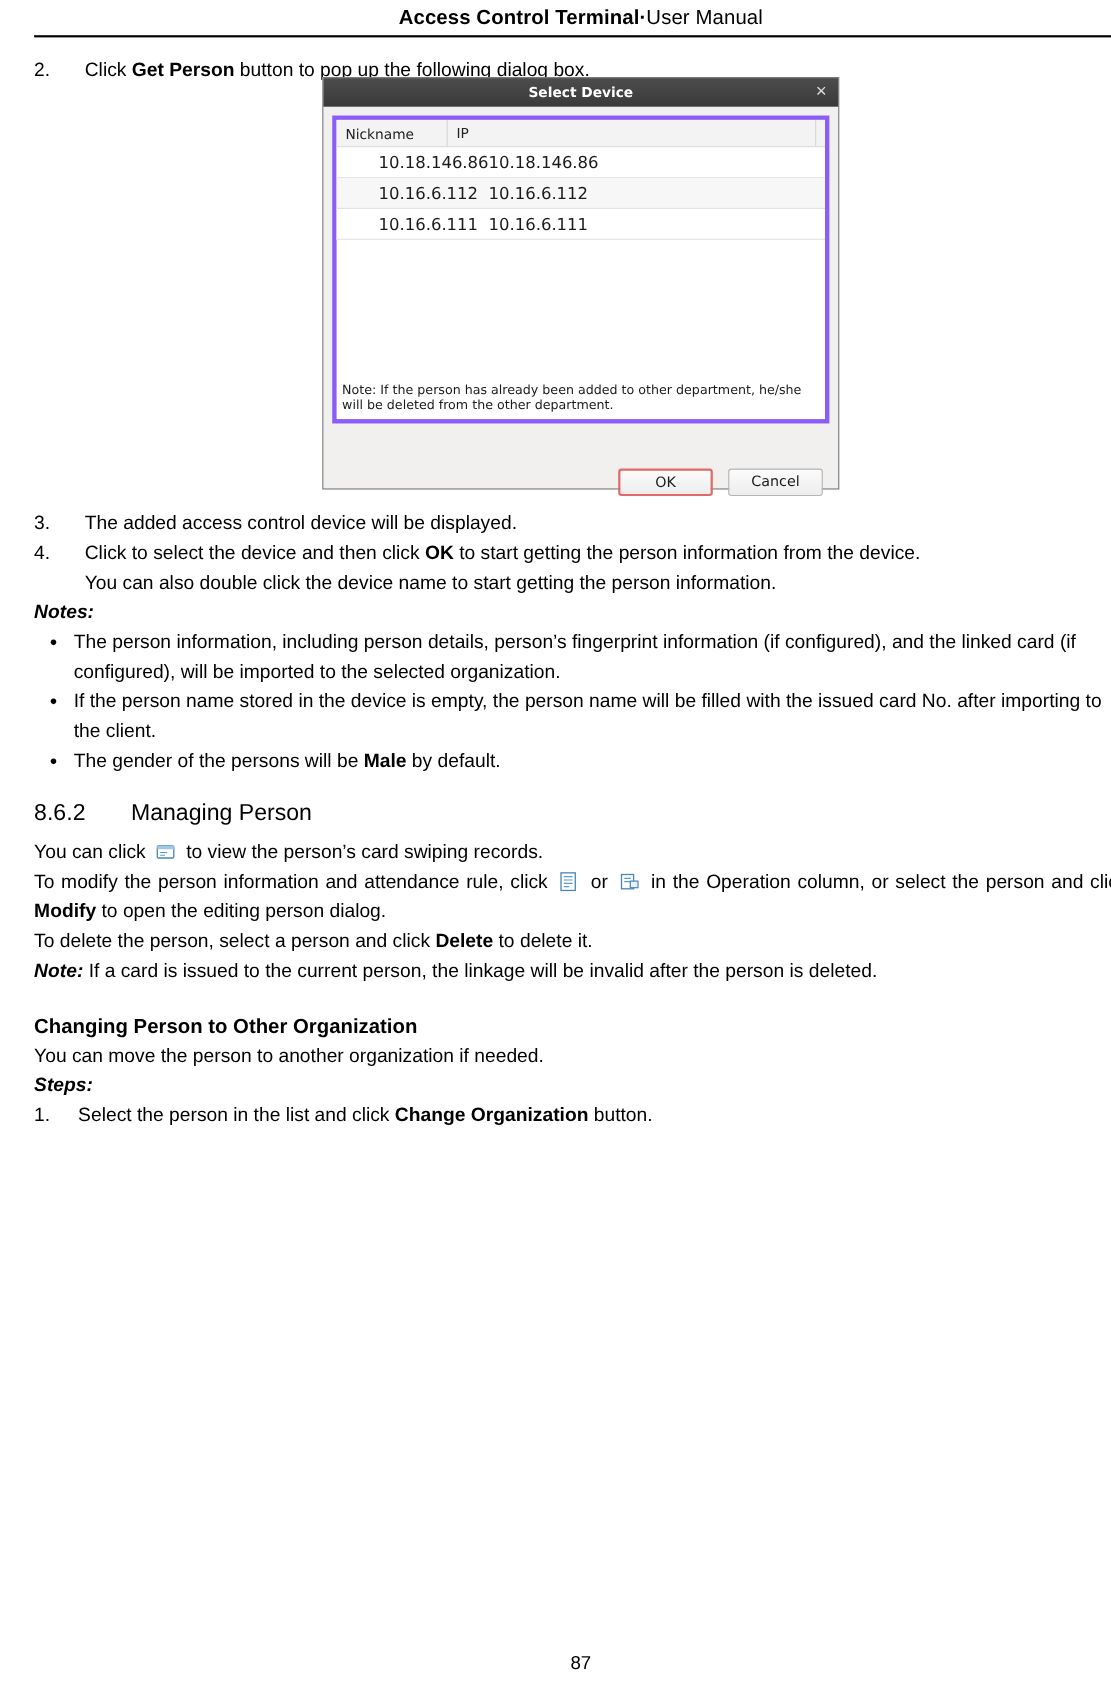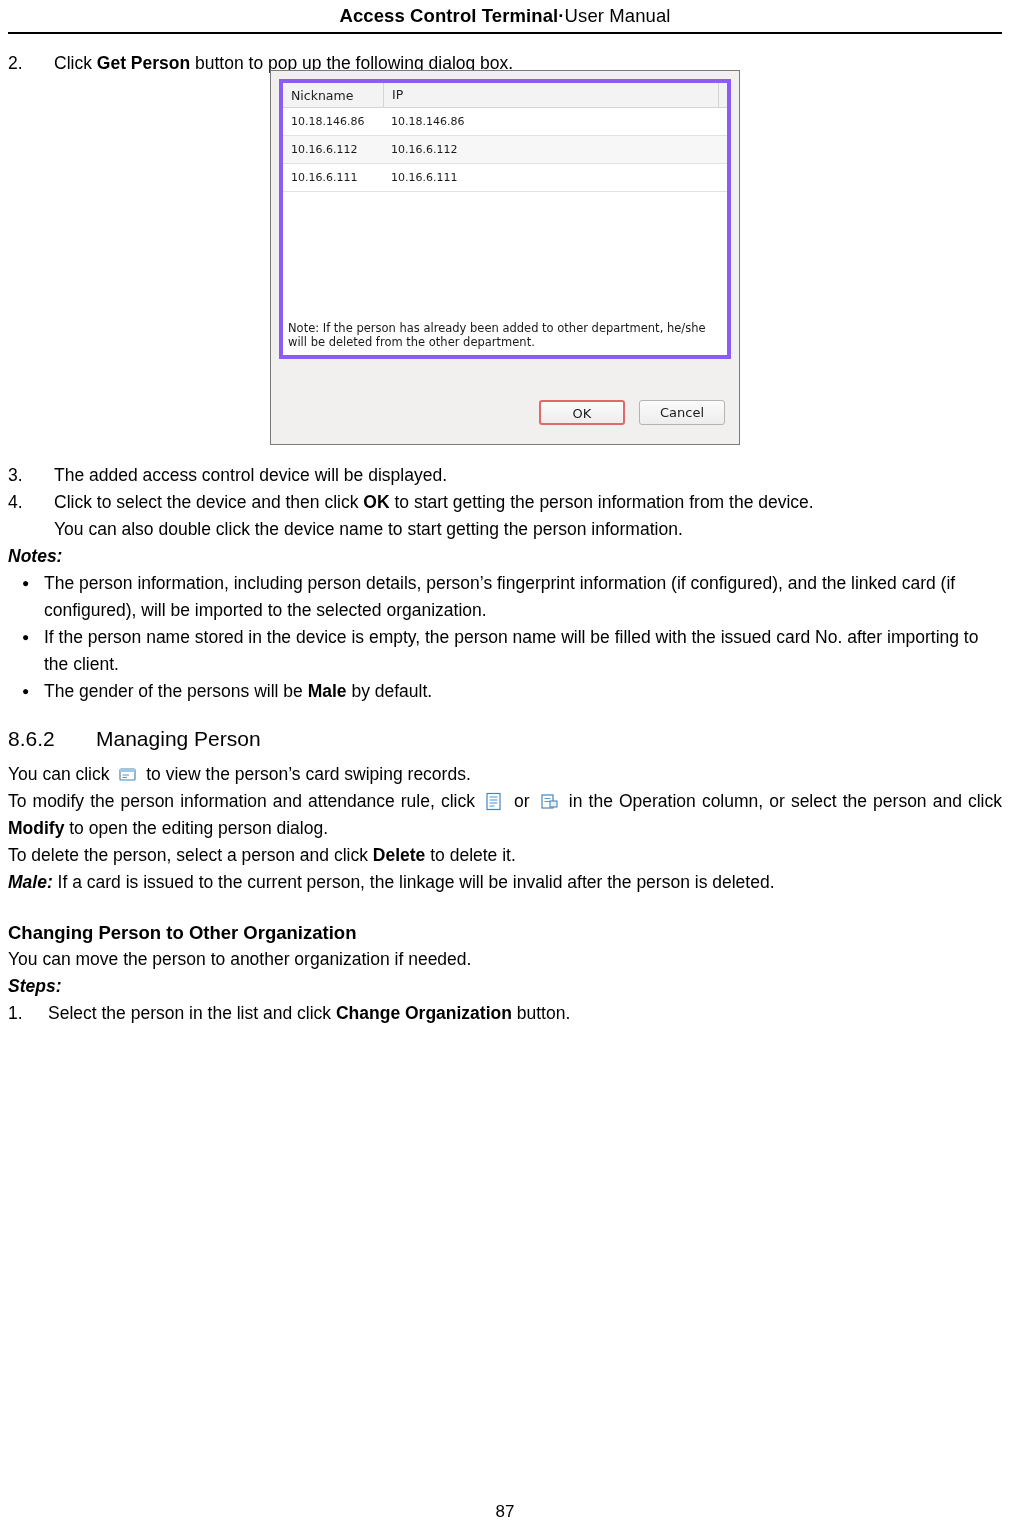--- a/index.html
+++ b/index.html
@@ -12,20 +12,21 @@
     background: #ffffff;
     font-family: "Liberation Sans", sans-serif;
     color: #000000;
     position: relative;
   }
   .page {
     position: relative;
     width: 877px;
     height: 1540px;
     box-sizing: border-box;
+    margin-left: 23px;
   }
   
   .header {
     position: absolute;
     top: 0;
     left: 0;
     width: 1010px;
     text-align: center;
     font-size: 18.5px;
     font-weight: bold;
@@ -194,24 +195,25 @@
   }
   .grid-head .c3 {
     width: 8px;
     border-left: 1px solid #d5d5d5;
     height: 24px;
   }
   .grid-row {
     display: flex;
     height: 27px;
     align-items: center;
-    font-size: 11px;
+    font-size: 15px;
     color: #1a1a1a;
     border-bottom: 1px solid #e2e2e2;
     background: #ffffff;
+    padding-left: 30px;
   }
   .grid-row.alt {
     background: #f7f7f7;
   }
   .grid-row .c1 {
     width: 100px;
     padding-left: 8px;
     box-sizing: border-box;
   }
   .grid-row .c2 {
@@ -342,36 +344,40 @@
             <line x1="5.5" y1="9.5" x2="11.5" y2="9.5" stroke="#5b9bd5" stroke-width="1.1"></line>
             <rect x="11" y="9" width="7" height="6" fill="#e8f1f8" stroke="#4a87b8" stroke-width="1.1"></rect>
           </svg></span><span> in the Operation column, or select the person and click </span><b>Modify</b><span> to open the editing person dialog.</span>
     </div>
 
     <div class="line">
       <span>To delete the person, select a person and click </span><b>Delete</b><span> to delete it.</span>
     </div>
 
     <div class="line">
-      <span class="notes-label">Male:</span><span> If a card is issued to the current person, the linkage will be invalid after the person is deleted.</span>
+      <span class="notes-label">Note:</span><span> If a card is issued to the current person, the linkage will be invalid after the person is deleted.</span>
     </div>
 
     <div class="sub-head">Changing Person to Other Organization</div>
 
     <div class="line">You can move the person to another organization if needed.</div>
     <div class="notes-label">Steps:</div>
 
     <div class="num-item-tight">
       <span class="num">1.</span>
       <span>Select the person in the list and click </span><b>Change Organization</b><span> button.</span>
     </div>
 
   </div>
 
   <div class="shot">
+    <div class="shot-title">
+      <span>Select Device</span>
+      <span class="shot-close">✕</span>
+    </div>
     <div class="shot-body">
       <div class="grid">
         <div class="grid-head">
           <div class="c1">Nickname</div>
           <div class="c2">IP</div>
           <div class="c3"></div>
         </div>
         <div class="grid-row">
           <div class="c1">10.18.146.86</div>
           <div class="c2">10.18.146.86</div>

